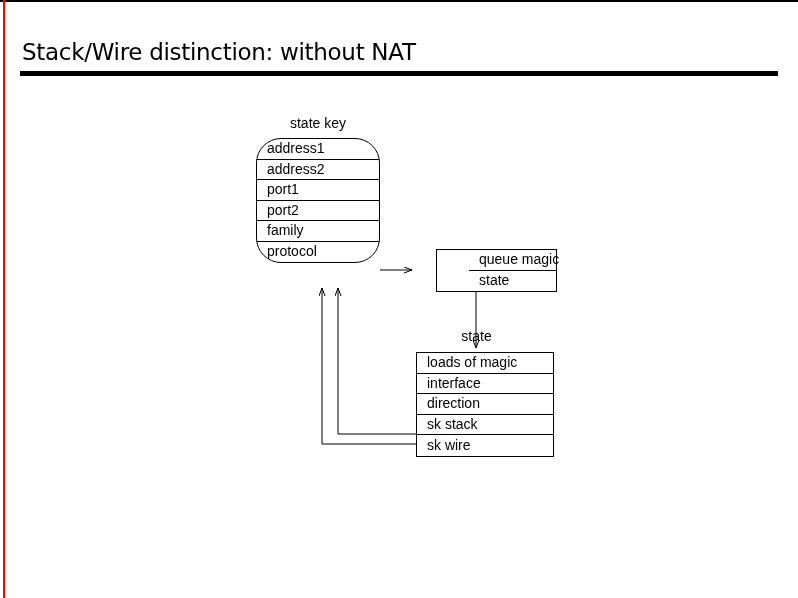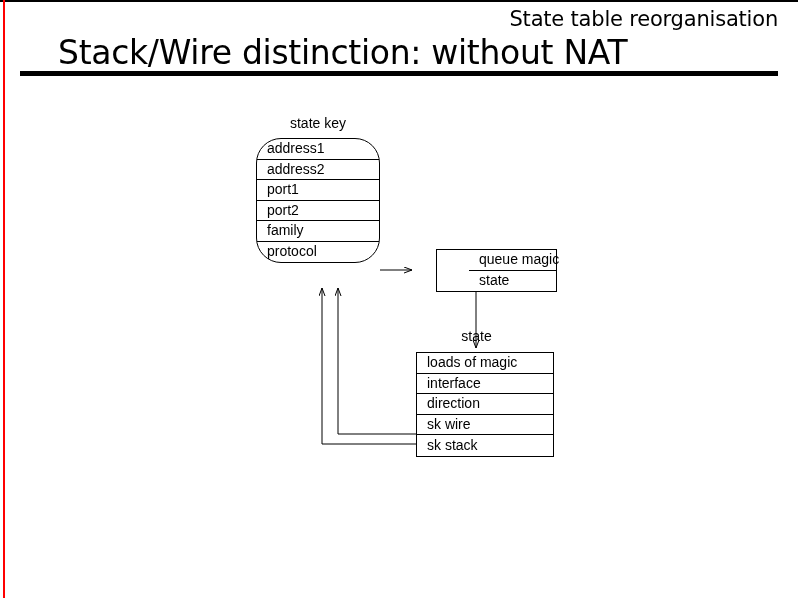--- a/index.html
+++ b/index.html
@@ -45,26 +45,25 @@
     line-height: 25px;
     color: #000000;
     white-space: nowrap;
     letter-spacing: -0.2px;
   }
   .slide-title {
     position: absolute;
     left: 22px;
     top: 36px;
     font-family: "DejaVu Sans", sans-serif;
-    font-size: 33px;
+    font-size: 23px;
     line-height: 33px;
     color: #000000;
     white-space: nowrap;
     letter-spacing: -0.3px;
-    margin-left: 36px;
   }
   .title-rule {
     position: absolute;
     left: 20px;
     top: 71px;
     width: 758px;
     height: 5px;
     background: #000000;
   }
   
@@ -116,21 +115,20 @@
   }
 </style>
 </head>
 <body>
 
 <div id="slide">
 
   <div class="top-rule"></div>
   <div class="left-rule"></div>
 
-  <div class="slide-header">State table reorganisation</div>
   <div class="slide-title">Stack/Wire distinction: without NAT</div>
   <div class="title-rule"></div>
 
   <div class="diagram">
 
     <svg class="svg-layer" viewBox="0 0 798 598" width="798" height="598">
       <defs>
         <marker id="arrowhead" markerWidth="9" markerHeight="9" refX="8" refY="3" orient="auto" markerUnits="strokeWidth">
           <path d="M0,0 L8,3 L0,6" fill="none" stroke="#000000" stroke-width="1"></path>
         </marker>
@@ -166,18 +164,18 @@
     <div class="struct-box" style="left:436px; top:249px; width:121px;padding-left:32px;">
       <div class="struct-row">queue magic</div>
       <div class="struct-row">state</div>
     </div>
 
     <div class="struct-label" style="left:416px; top:328px; width:121px;">state</div>
     <div class="struct-box" style="left:416px; top:352px; width:138px;">
       <div class="struct-row">loads of magic</div>
       <div class="struct-row">interface</div>
       <div class="struct-row">direction</div>
+      <div class="struct-row">sk stack</div>
       <div class="struct-row">sk wire</div>
-      <div class="struct-row">sk stack</div>
     </div>
 
   </div>
 </div>
 
 </body></html>

